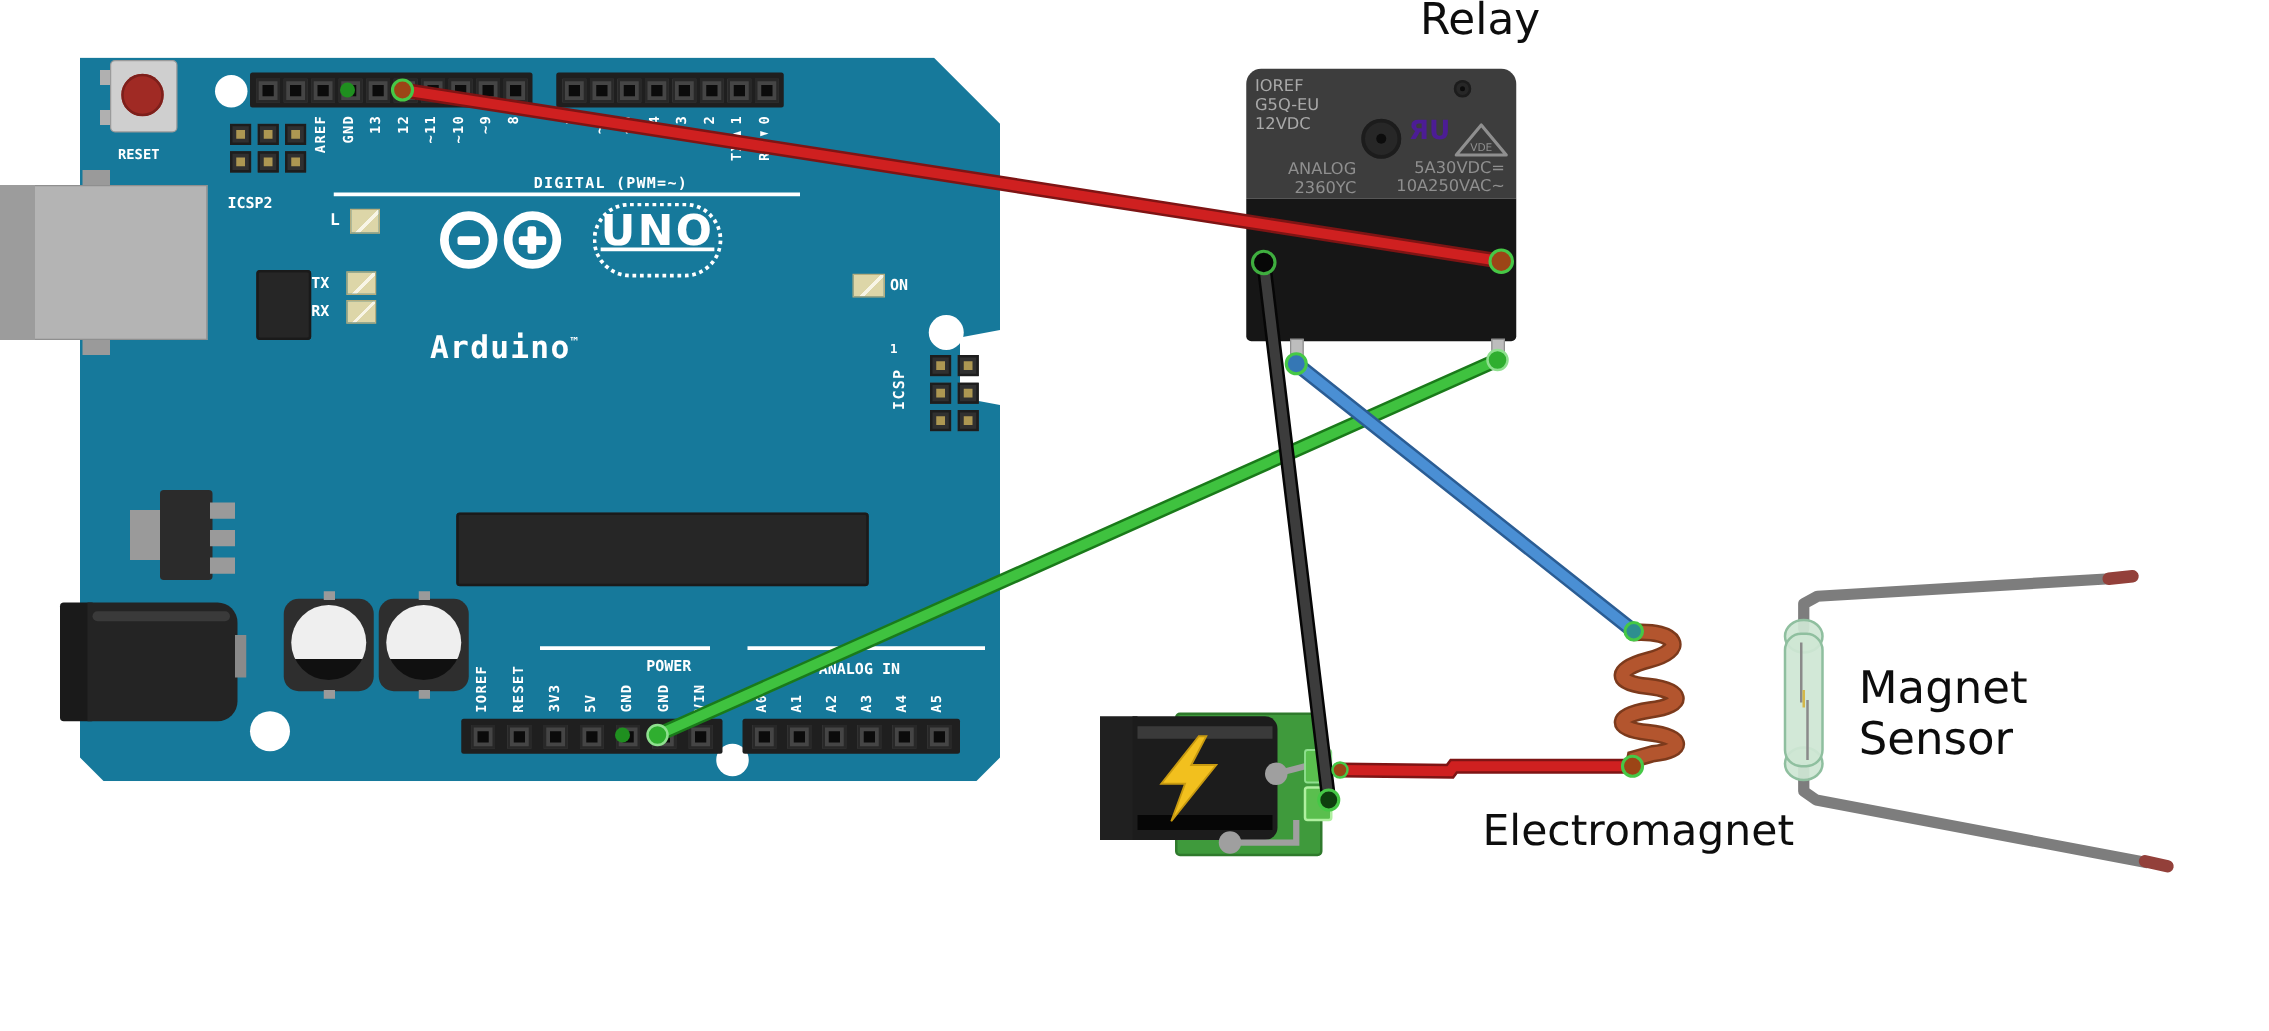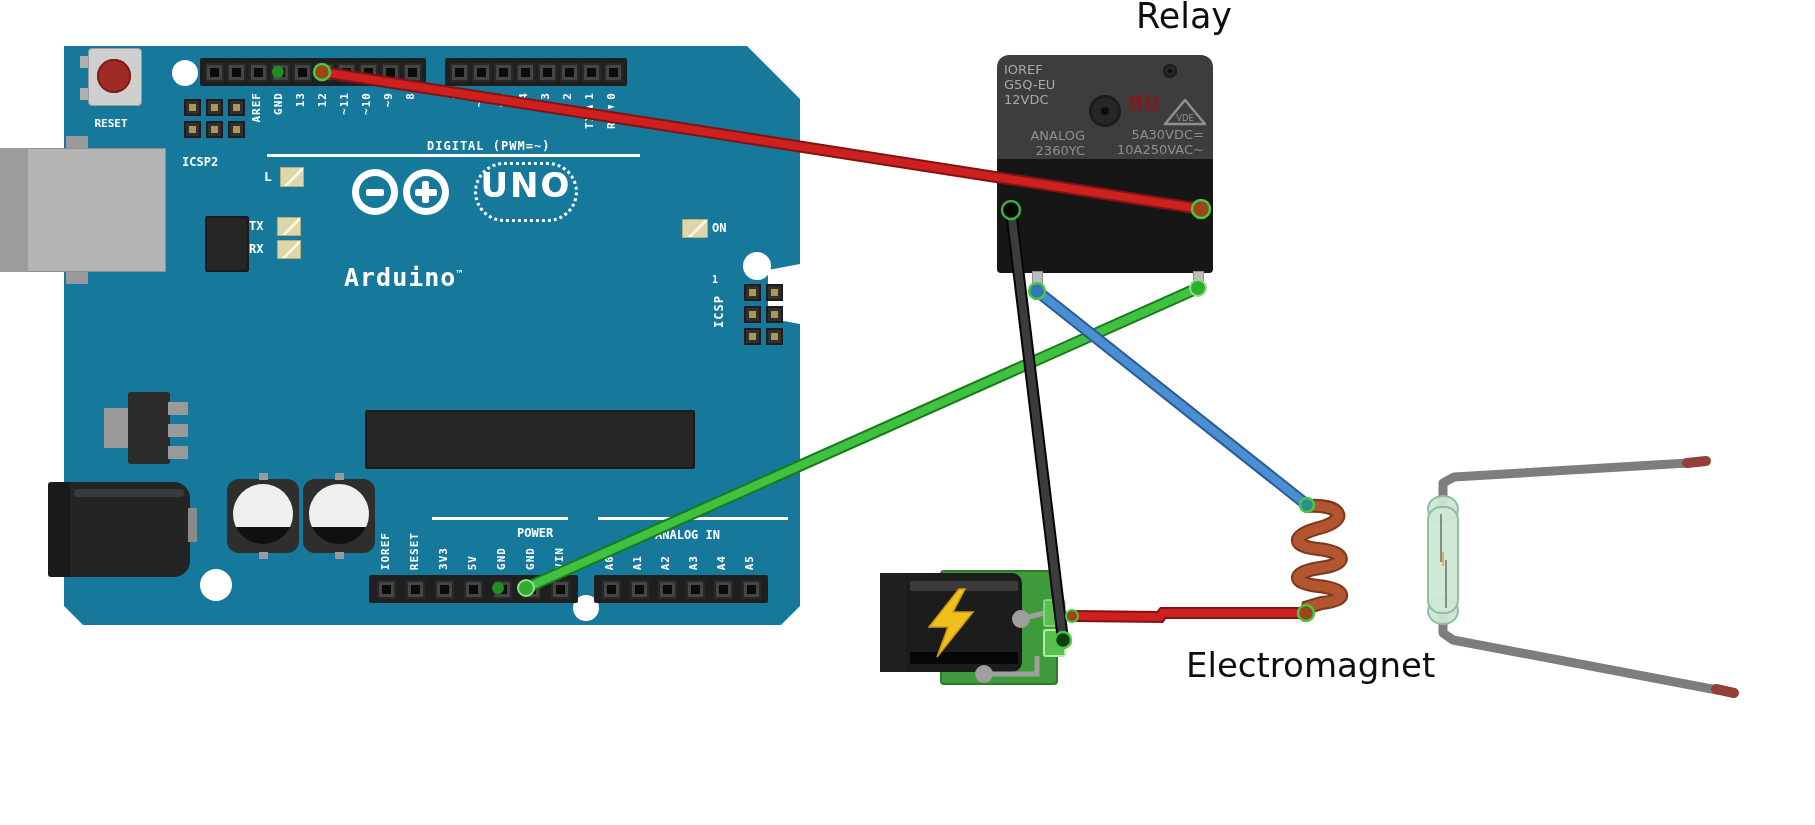--- a/index.html
+++ b/index.html
@@ -101,21 +101,21 @@
     <div class="nub" style="left:32px;top:73px;width:9px;height:7px;"></div>
   </div>
 
   <div class="abs" style="left:352px;top:169px;width:46px;height:46px;border:7px solid #fff;border-radius:50%;box-sizing:border-box;z-index:12;"></div>
   <div class="abs" style="left:403px;top:169px;width:46px;height:46px;border:7px solid #fff;border-radius:50%;box-sizing:border-box;z-index:12;"></div>
   <div class="abs" style="left:366px;top:189px;width:18px;height:7px;background:#fff;border-radius:2px;z-index:12;"></div>
   <div class="abs" style="left:415px;top:189px;width:22px;height:7px;background:#fff;border-radius:2px;z-index:12;"></div>
   <div class="abs" style="left:422px;top:181px;width:7px;height:22px;background:#fff;border-radius:2px;z-index:12;"></div>
   <div class="silk" style="left:344px;top:222px;font-size:25px;letter-spacing:1px;z-index:12;margin-top:41px;"><span>Arduino</span><sup style="font-size:10px;">™</sup></div>
 
-  <div class="abs" style="left:474px;top:162px;width:104px;height:60px;border:3px dotted #fff;border-radius:32px;box-sizing:border-box;text-align:center;line-height:54px;color:#fff;font:bold 34px 'DejaVu Sans',sans-serif;letter-spacing:2px;z-index:12;">
+  <div class="abs" style="left:474px;top:162px;width:104px;height:60px;border:3px dotted #fff;border-radius:32px;box-sizing:border-box;text-align:center;line-height:54px;color:#fff;font:bold 34px 'DejaVu Sans',sans-serif;letter-spacing:2px;z-index:12;text-decoration:underline;">
     <span>UNO</span>
   </div>
 
   <div class="silk" style="left:427px;top:139px;letter-spacing:1px;z-index:12;">DIGITAL (PWM=~)</div>
   <div class="sline" style="left:267px;top:154px;width:373px;z-index:12;"></div>
   <div class="silk" style="left:517px;top:526px;z-index:12;">POWER</div>
   <div class="sline" style="left:432px;top:517px;width:136px;z-index:12;"></div>
   <div class="silk" style="left:655px;top:528px;z-index:12;">ANALOG IN</div>
   <div class="sline" style="left:598px;top:517px;width:190px;z-index:12;"></div>
 
@@ -205,21 +205,21 @@
       <div>IOREF</div>
       <div>G5Q-EU</div>
       <div>12VDC</div>
     </div>
     <div class="abs" style="left:92px;top:40px;width:32px;height:32px;background:#272727;border-radius:50%;box-shadow:inset 0 0 0 3px #1c1c1c;">
       <div class="abs" style="left:12px;top:12px;width:8px;height:8px;background:#0c0c0c;border-radius:50%;"></div>
     </div>
     <div class="abs" style="left:166px;top:9px;width:14px;height:14px;background:#272727;border-radius:50%;box-shadow:inset 0 0 0 2px #1c1c1c;">
       <div class="abs" style="left:5px;top:5px;width:4px;height:4px;background:#0c0c0c;border-radius:50%;"></div>
     </div>
-    <div class="rtxt" style="left:130px;top:42px;font-size:21px;font-weight:bold;color:#7f1d1d;">ЯU</div>
+    <div class="rtxt" style="left:130px;top:42px;font-size:21px;font-weight:bold;color:#4c1d95;">ЯU</div>
     <div class="rtxt" style="left:28px;top:73px;width:60px;text-align:right;color:#8f8f8f;">
       <div>ANALOG</div>
       <div>2360YC</div>
     </div>
     <div class="rtxt" style="right:9px;top:72px;text-align:right;color:#8f8f8f;">
       <div>5A30VDC=</div>
       <div>10A250VAC~</div>
     </div>
     <div class="leg" style="left:35px;top:216px;"></div>
     <div class="leg" style="left:196px;top:216px;"></div>
@@ -298,14 +298,15 @@
     <circle cx="1307" cy="505" r="7" fill="#2e8f8f" stroke="#46c846" stroke-width="2.5"></circle>
     <circle cx="1011" cy="210" r="9" fill="#070707" stroke="#3fae3f" stroke-width="2.5"></circle>
     <circle cx="1201" cy="209" r="9" fill="#9c4516" stroke="#46c846" stroke-width="2.5"></circle>
     <circle cx="1063" cy="640" r="8" fill="#0e3f0e" stroke="#46c846" stroke-width="2.5"></circle>
     <circle cx="1072" cy="616" r="6" fill="#9c4516" stroke="#46c846" stroke-width="2"></circle>
     <circle cx="1306" cy="613" r="8" fill="#9c4516" stroke="#46c846" stroke-width="2.5"></circle>
   </svg>
 
   <div class="cap" style="left:1109px;top:-4px;width:150px;text-align:center;font-size:35px;z-index:45;">Relay</div>
   <div class="cap" style="left:1186px;top:645px;width:240px;text-align:right;font-size:34px;z-index:45;">Electromagnet</div>
+  <div class="cap" style="left:1487px;top:530px;width:250px;font-size:36px;z-index:45;">Magnet Sensor</div>
 
 </div>
 
 </body></html>

